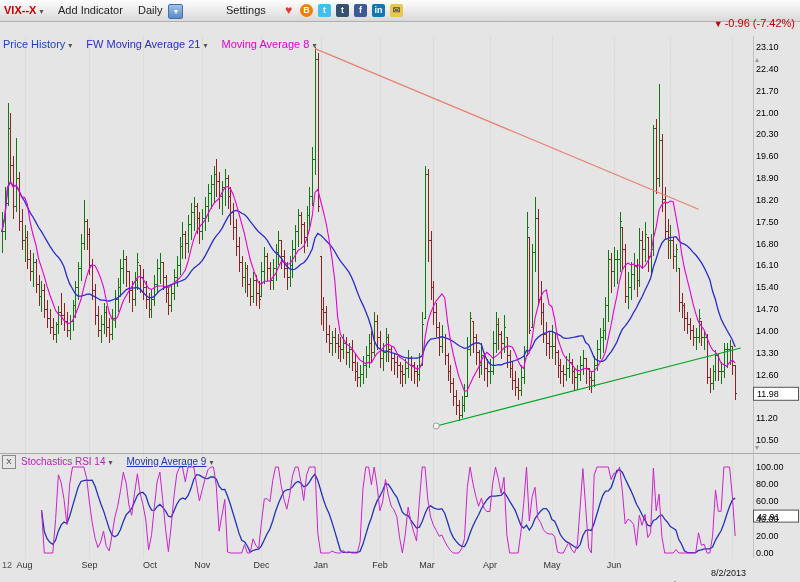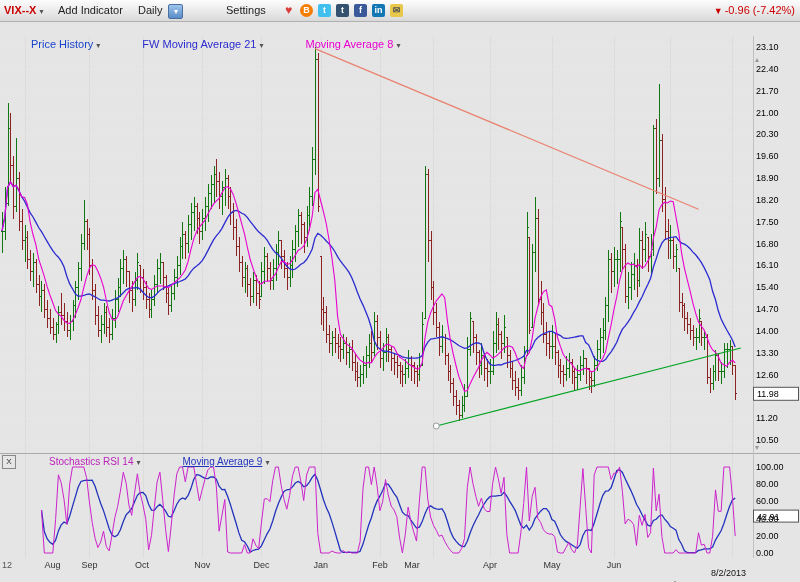--- a/index.html
+++ b/index.html
@@ -11,32 +11,32 @@
   .titem{position:absolute;top:0;height:21px;line-height:21px;font-size:11px;color:#222;cursor:default;white-space:nowrap;}
   #symbol{color:#cc0000;font-weight:bold;}
   .caret{font-size:8px;color:#555;margin-left:3px;}
   .daily-caret{display:inline-block;margin-left:6px;width:13px;height:13px;line-height:13px;
            background:linear-gradient(#9cc4ec,#5a8cc8);border:1px solid #4a70a0;color:#fff;
            font-size:8px;text-align:center;border-radius:2px;vertical-align:middle;}
   #social-icons{position:absolute;left:282px;top:4px;display:flex;gap:5px;}
   .sicon{width:13px;height:13px;font-size:9px;font-weight:bold;text-align:center;line-height:13px;
          border-radius:2px;display:inline-block;overflow:hidden;}
   .sicon.bare{font-size:12px;font-weight:normal;}
-  #change{position:absolute;right:5px;top:0;height:21px;line-height:21px;color:#cc0000;font-size:11px;}
+  #change{position:absolute;right:5px;top:13px;height:21px;line-height:21px;color:#cc0000;font-size:11px;}
   #change .arrow{font-size:9px;margin-right:2px;color:#cc0000;}
   
   #infobar{position:absolute;top:22px;left:0;width:800px;height:14px;background:#000;}
   #infobar span{position:absolute;top:0;line-height:14px;font-size:9px;white-space:nowrap;}
   #index-name{left:3px;color:#fff;}
   #add-portfolio{left:140px;color:#8493ab;}
   #drawings{left:214px;color:#cf5050;}
   
   #price-header{position:absolute;top:38px;left:3px;font-size:11px;z-index:5;white-space:nowrap;}
   #stoch-header{position:absolute;top:455px;left:2px;font-size:10px;z-index:5;white-space:nowrap;}
-  .hdr-item{margin-right:14px;cursor:default;margin-left:28px;}
+  .hdr-item{margin-right:14px;cursor:default;}
   #close-ind{display:inline-block;width:12px;height:12px;border:1px solid #888;background:#e6e6e6;
              font-size:8px;line-height:12px;text-align:center;color:#333;vertical-align:middle;margin-right:5px;}
   
   svg{position:absolute;left:0;}
   #price-svg{top:36px;}
   #stoch-svg{top:453px;}
   svg text{font-family:"Liberation Sans",sans-serif;}
   
   #timeline{position:absolute;top:558px;left:0;width:800px;height:24px;font-size:9px;color:#333;}
   #timeline .month{position:absolute;top:2px;transform:translateX(-50%);}
@@ -186,27 +186,27 @@
 
   <div id="price-header"><span class="hdr-item"><span style="color: rgb(26, 68, 204);">Price History</span><span class="caret">▾</span></span><span class="hdr-item"><span style="color: rgb(43, 43, 208);">FW Moving Average 21</span><span class="caret">▾</span></span><span class="hdr-item"><span style="color: rgb(232, 0, 208);">Moving Average 8</span><span class="caret">▾</span></span></div>
 
   <div id="stoch-header">
     <span id="close-ind">X</span><span class="hdr-item"><span style="color: rgb(187, 34, 187);">Stochastics RSI 14</span><span class="caret">▾</span></span><span class="hdr-item"><span style="color: rgb(34, 51, 187); text-decoration: underline;">Moving Average 9</span><span class="caret">▾</span></span></div>
 
   <div id="timeline">
     <span id="year-start">12</span>
     <span id="jan-year" style="left: 320.7px;">2013</span>
     <span id="last-date">8/2/2013</span>
-  <span class="month" style="left: 24.6px; margin-left: 28px;">Aug</span>
+  <span class="month" style="left: 24.6px;">Aug</span>
       <span class="month" style="left: 89.4px;">Sep</span>
-      <span class="month" style="left: 142px;">Oct</span>
+      <span class="month" style="left: 150px;">Oct</span>
       <span class="month" style="left: 202.2px;">Nov</span>
       <span class="month" style="left: 261.4px;">Dec</span>
       <span class="month" style="left: 320.7px;">Jan</span>
       <span class="month" style="left: 379.9px;">Feb</span>
-      <span class="month" style="left: 412px;">Mar</span>
+      <span class="month" style="left: 427px;">Mar</span>
       <span class="month" style="left: 489.9px;">Apr</span>
       <span class="month" style="left: 551.9px;">May</span>
       <span class="month" style="left: 613.9px;">Jun</span>
       <span class="month" style="left: 670.3px; margin-top: 20px;">Jul</span>
     </div>
 
 </div>
 
 </body></html>

